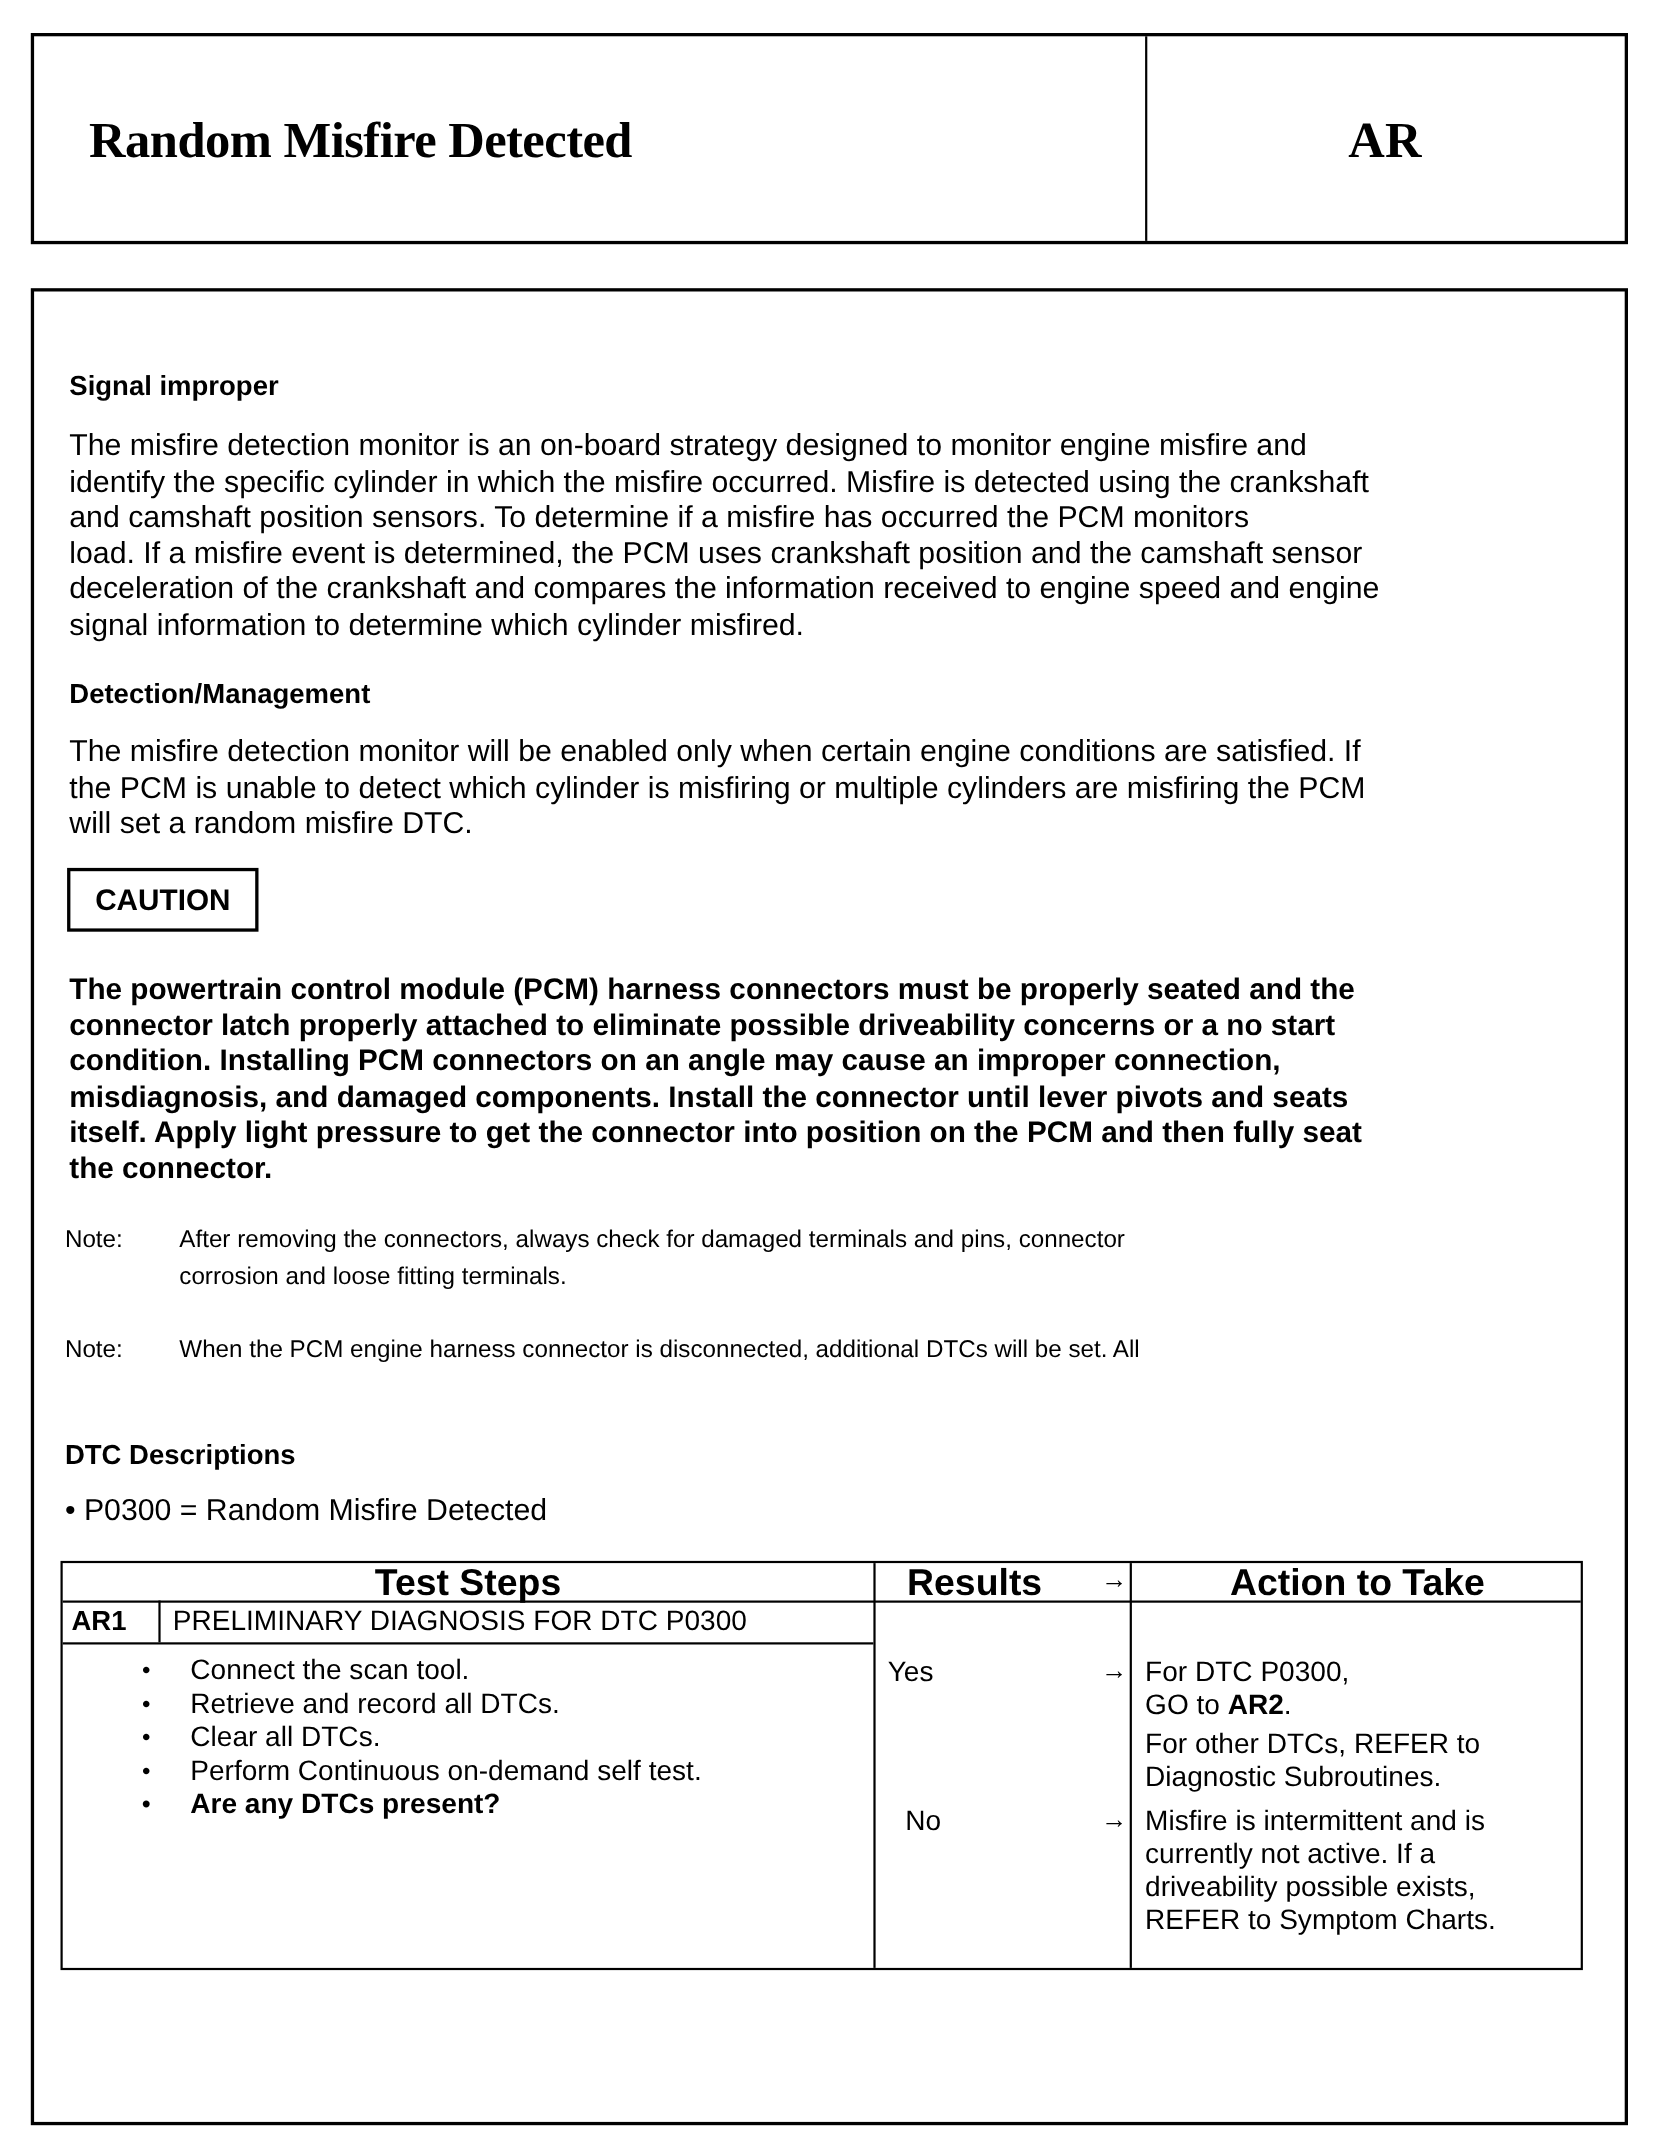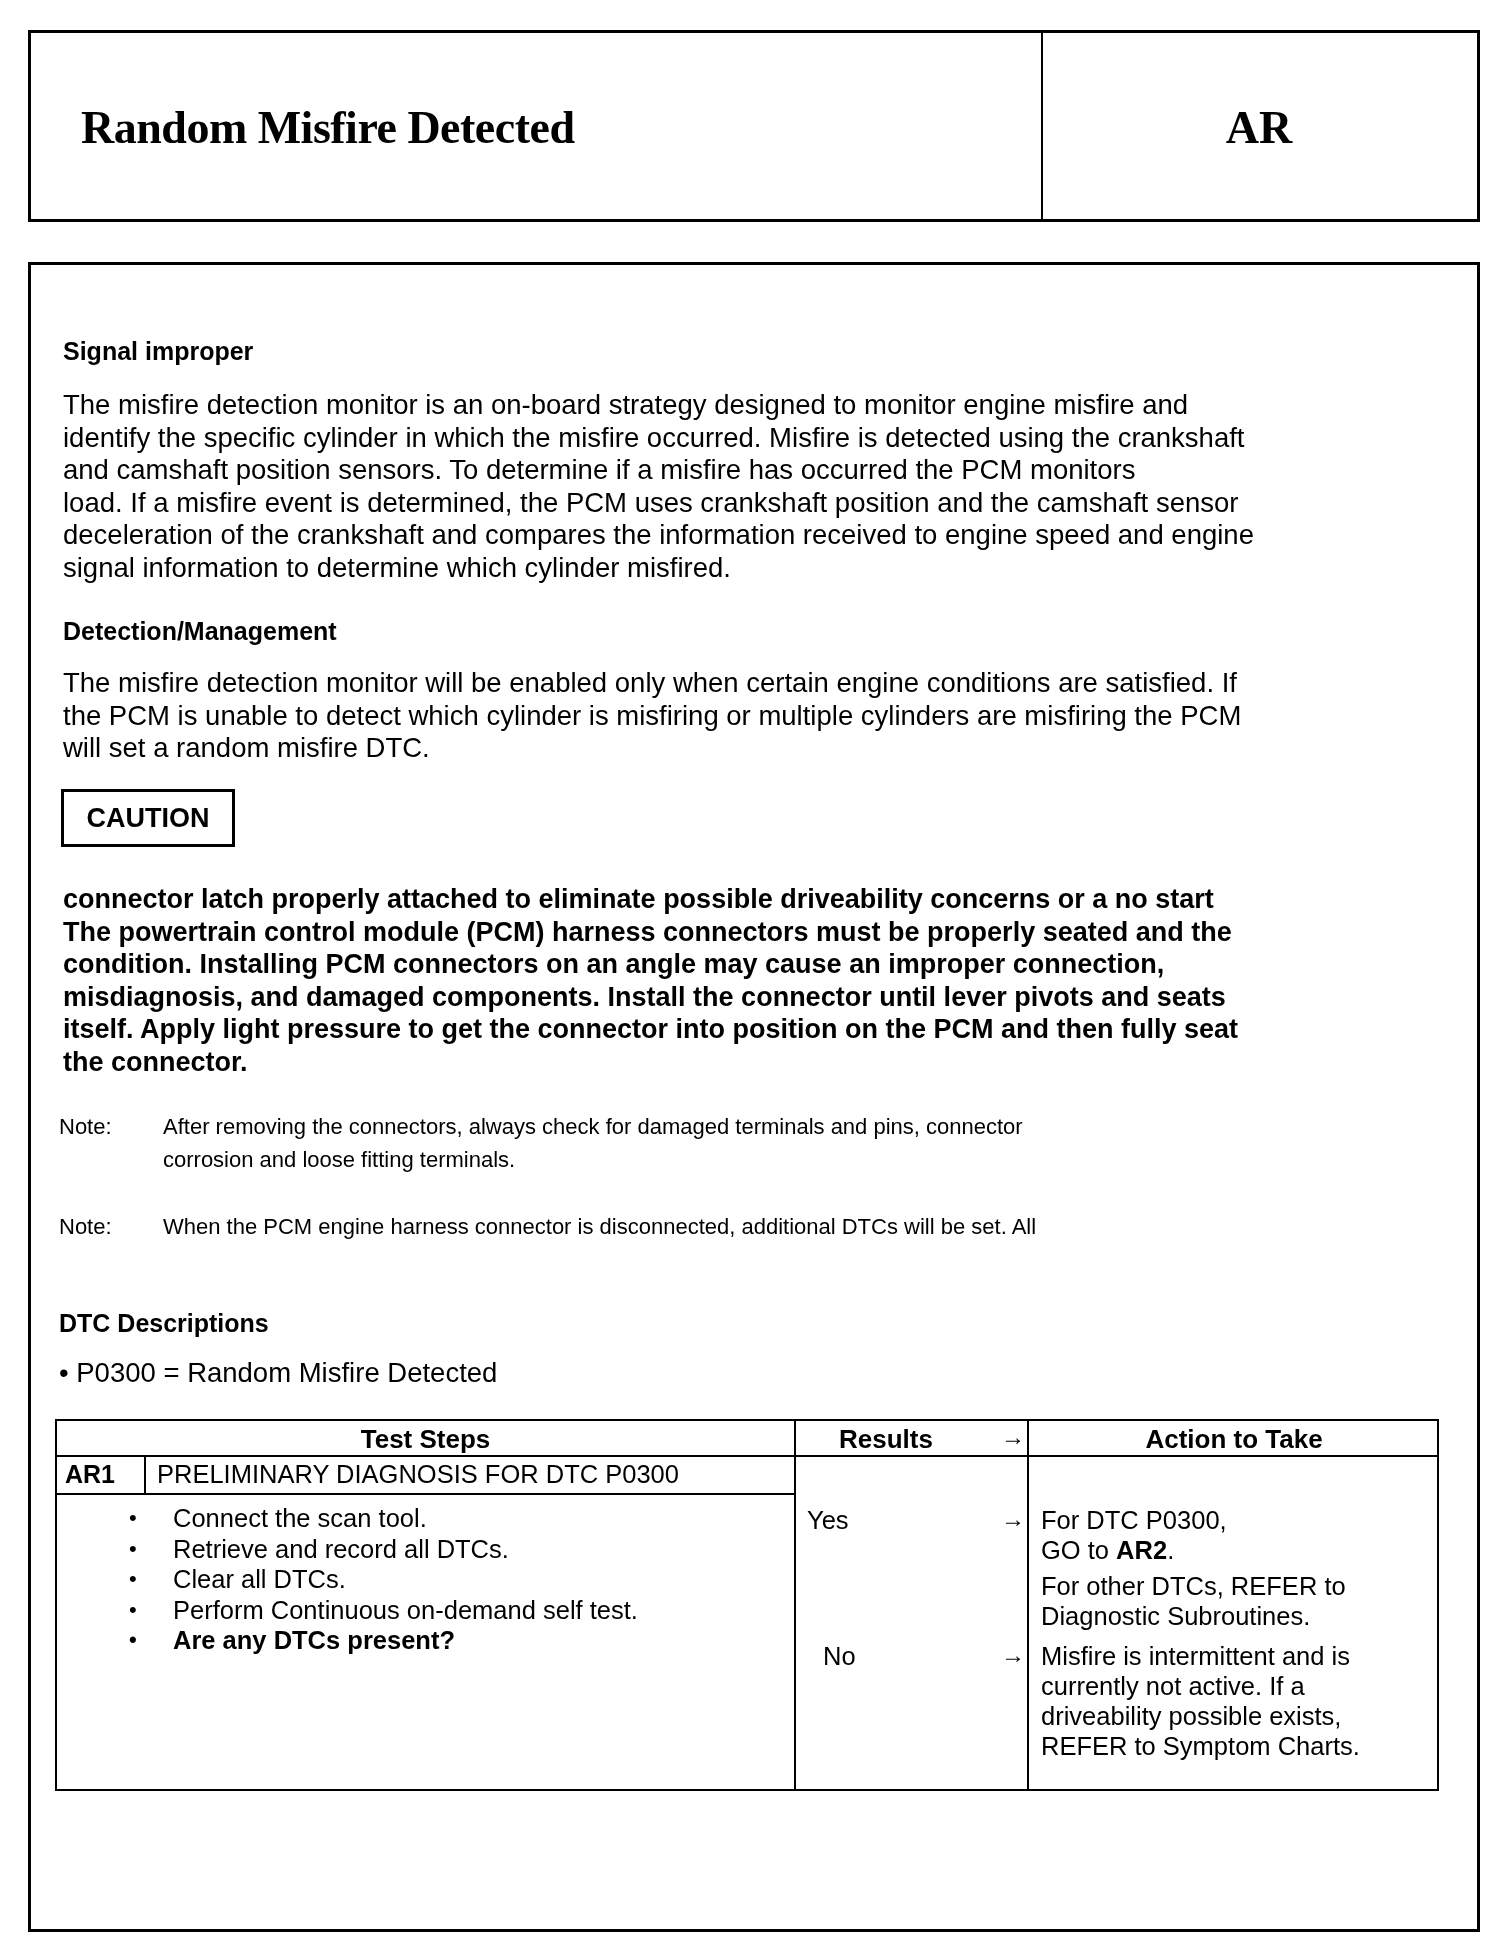--- a/index.html
+++ b/index.html
@@ -26,21 +26,21 @@
   .note { position: absolute; left: 28px; width: 1400px; font-size: 22px; line-height: 32.5px; }
   .note-label { position: absolute; left: 0; top: 0; }
   .note-body { position: absolute; left: 104px; right: 0; top: 0; }
 
   .bullet-item { position: absolute; left: 28px; font-size: 27.5px; }
 
   
   #steps-table { position: absolute; left: 24px; top: 1154px; width: 1384px; height: 372px;
                  border: 2px solid #000; box-sizing: border-box; }
   .tline { position: absolute; background: #000; }
-  .th { position: absolute; top: 0; height: 34px; font-weight: bold; font-size: 26px; line-height: 36px; text-align: center; }
+  .th { position: absolute; top: 0; height: 34px; font-weight: bold; font-size: 34px; line-height: 36px; text-align: center; }
   .tc { position: absolute; font-size: 25.5px; line-height: 30px; }
   .arrow { position: absolute; font-size: 24px; }
   .steps-list { position: absolute; left: 100px; top: 88px; margin: 0; padding: 0; list-style: none; font-size: 25.5px; line-height: 30.5px; }
   .steps-list li { position: relative; padding-left: 44px; }
   .steps-list li::before { content: "\2022"; position: absolute; left: 0; top: 0; font-size: 22px; }
 </style>
 </head>
 <body>
 
 <div id="title-box" class="box">
@@ -64,22 +64,22 @@
 
   <div class="h" style="top:352px;">Detection/Management</div>
   <div class="p" style="top:402px;">
     <div>The misfire detection monitor will be enabled only when certain engine conditions are satisfied. If</div>
     <div>the PCM is unable to detect which cylinder is misfiring or multiple cylinders are misfiring the PCM</div>
     <div>will set a random misfire DTC.</div>
   </div>
 
   <div id="caution-box">CAUTION</div>
   <div class="p pb" style="top:618px; font-size:27px; width:1410px;">
+    <div>The powertrain control module (PCM) harness connectors must be properly seated and the</div>
     <div>connector latch properly attached to eliminate possible driveability concerns or a no start</div>
-    <div>The powertrain control module (PCM) harness connectors must be properly seated and the</div>
     <div>condition. Installing PCM connectors on an angle may cause an improper connection,</div>
     <div>misdiagnosis, and damaged components. Install the connector until lever pivots and seats</div>
     <div>itself. Apply light pressure to get the connector into position on the PCM and then fully seat</div>
     <div>the connector.</div>
   </div>
 
   <div class="note" style="top:846px; height:66px;">
     <span class="note-label">Note:</span>
     <div class="note-body">
       <div>After removing the connectors, always check for damaged terminals and pins, connector</div>

